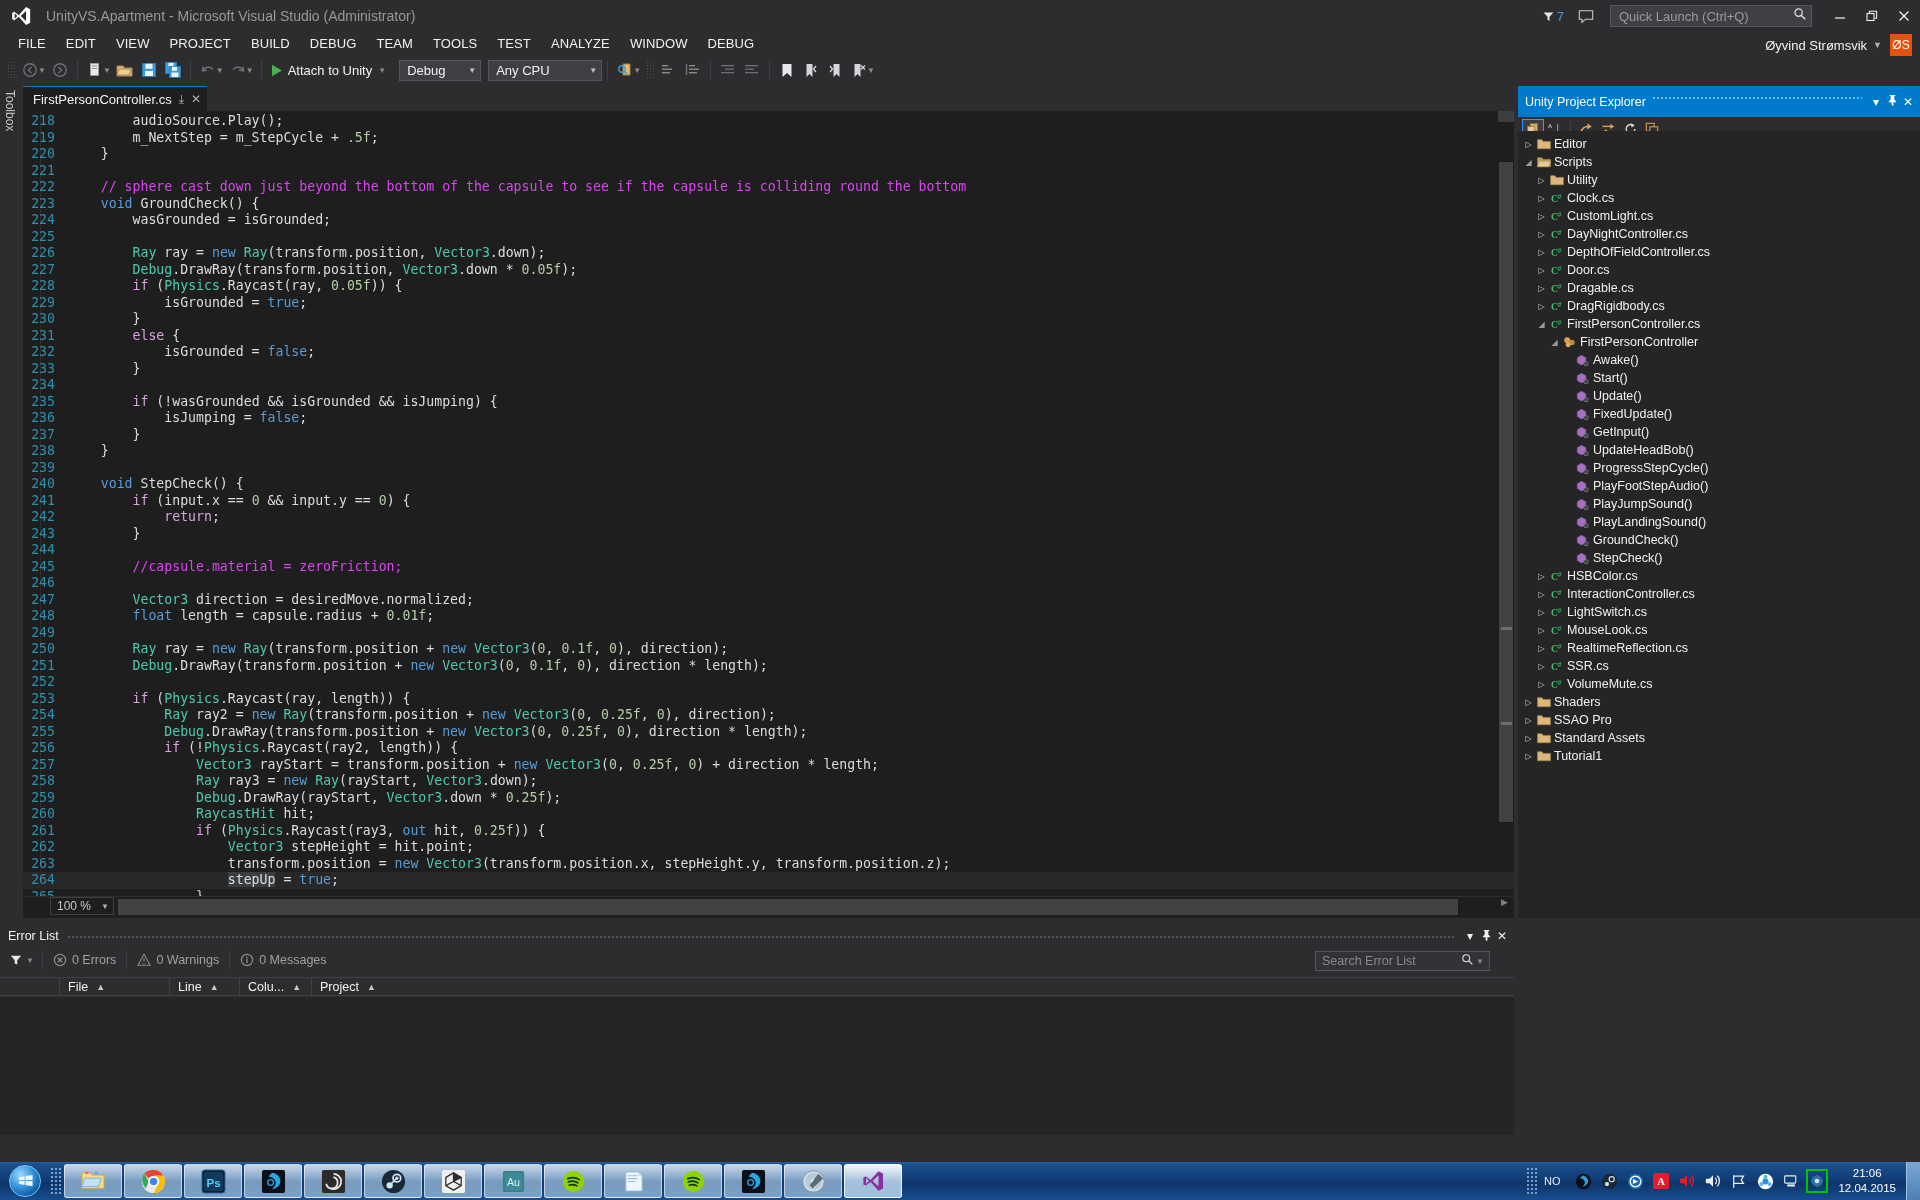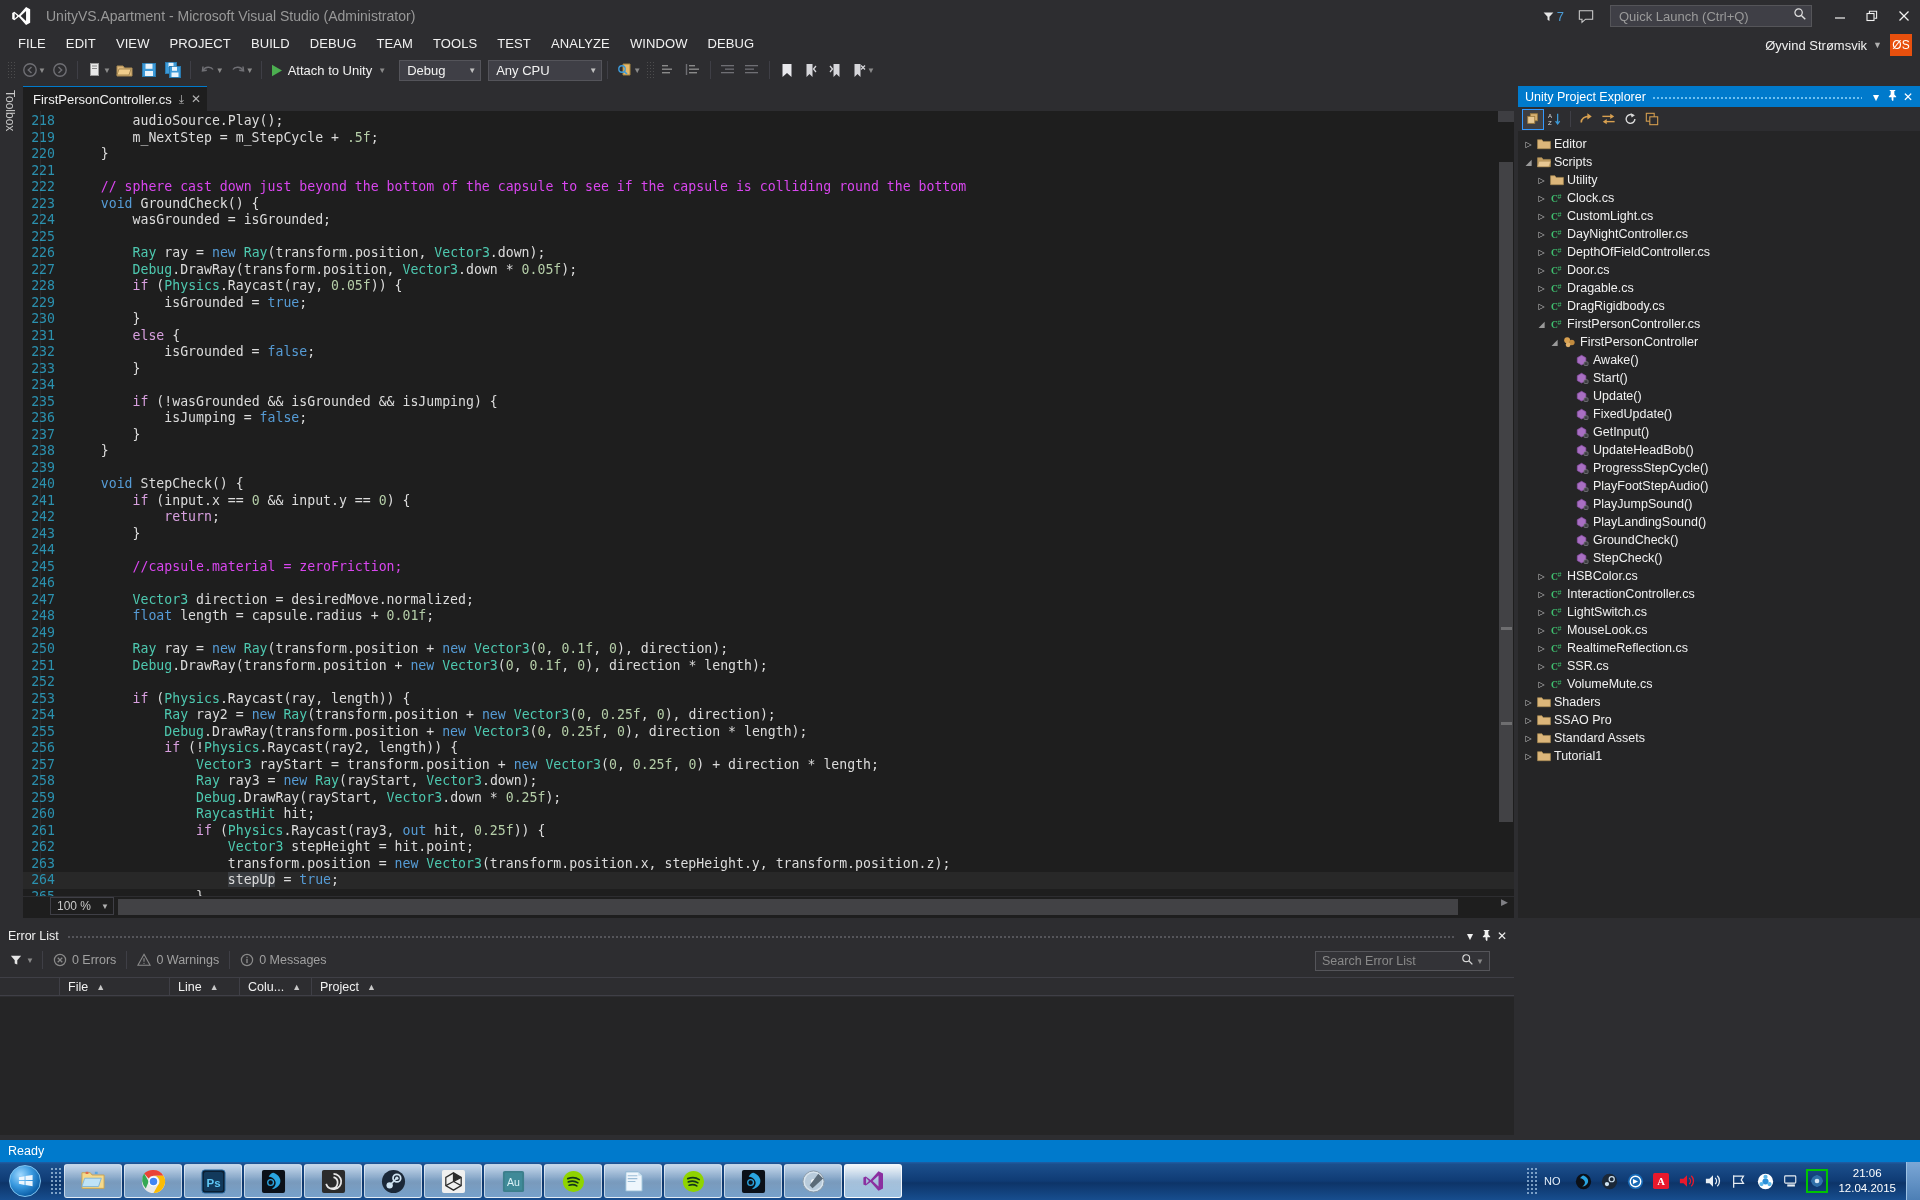--- a/index.html
+++ b/index.html
@@ -118,21 +118,21 @@
   .zoom-combo {
     margin-left: 27px; height:18px; min-width: 64px; background:#1e1e1e; border:1px solid #3f3f46;
     display:flex; align-items:center; padding: 0 4px 0 6px; font-size:12px; color:#c8c8c8;
   }
   .zoom-combo .zc { margin-left: auto; padding-left:10px; font-size:8px; color:#b0b0b0;}
   .hscroll { position:absolute; left: 95px; bottom: 3px; width: 1380px; height: 16px; background:#1e1e1e;}
   .hthumb { position:absolute; left: 0; top:0; width: 1340px; height:16px; background:#424245; }
 
   
   .upe { position:absolute; left:1518px; top:86px; width: 402px; height: 832px; background:#252526; }
-  .upe-head { height: 21px; background:#007acc; display:flex; align-items:center; padding: 0 4px 0 7px; }
+  .upe-head { height: 31px; background:#007acc; display:flex; align-items:center; padding: 0 4px 0 7px; }
   .upe-title { font-size: 12.5px; color:#ffffff; }
   .upe-dots { flex:1; height:100%; margin: 0 6px;
     background-image: radial-gradient(#6fc0f0 40%, transparent 41%);
     background-size: 4px 4px; background-position: 0 10px; background-repeat: repeat-x; }
   .upe-ctl { color:#ffffff; width: 16px; text-align:center; font-size: 12px; }
   .upe-toolbar { height: 24px; background:#2d2d30; display:flex; align-items:center; padding-left: 4px; }
   .upe-tb-btn { width: 22px; height: 21px; display:flex; align-items:center; justify-content:center; }
   .upe-tb-btn.active { border:1px solid #3399ff; background:#3e3e42;}
   .upe-tb-sep { width:1px; height:16px; background:#3f3f46; margin: 0 4px; }
   .upe-tree { position:absolute; left:0; top:45px; width: 402px; height: 787px; background:#252526; padding-top: 4px; overflow:hidden;}
@@ -939,23 +939,20 @@
         <span class="sortarrow">▲</span>
       </div>
       <div class="el-col" style="width:120px;border-right:none">
         <span>Project</span>
         <span class="sortarrow">▲</span>
       </div>
     </div>
     <div class="el-body"></div>
   </div>
 
-  <div class="statusbar">
-    <span class="status-text">Ready</span>
-  </div>
 
   <div class="taskbar">
     <div class="start-orb">
       <div class="orb">
         <svg width="17" height="17" viewBox="0 0 18 18">
             <path d="M2 4.5 8 3.4v4.1H2zM9 3.2 16.5 2v5.5H9zM2 8.5h6v4.1L2 11.5zM9 8.5h7.5V14L9 12.8z" fill="#f4faff" opacity=".95"></path>
           </svg>
       </div>
     </div>
     <div class="tb-grip2"></div>

